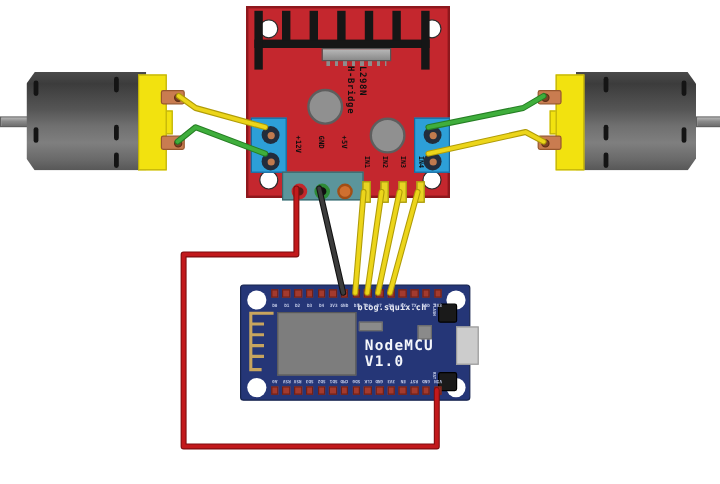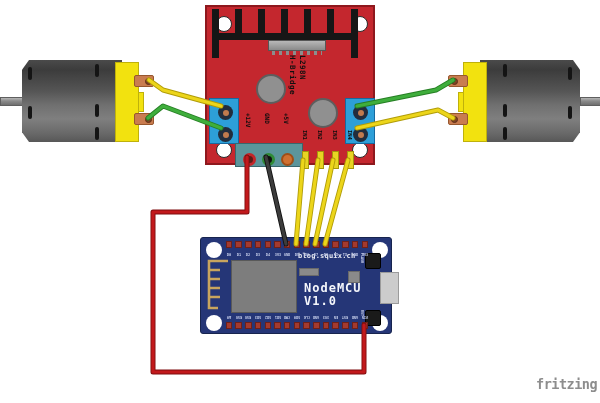--- a/index.html
+++ b/index.html
@@ -266,14 +266,13 @@
     <polyline class="outline" points="303,160 296,244" stroke="#b09c08"></polyline>
     <polyline class="core" points="303,160 296,244" stroke="#ecd51a"></polyline>
     <polyline class="outline" points="318,160 306,244" stroke="#b09c08"></polyline>
     <polyline class="core" points="318,160 306,244" stroke="#ecd51a"></polyline>
     <polyline class="outline" points="333,160 315,244" stroke="#b09c08"></polyline>
     <polyline class="core" points="333,160 315,244" stroke="#ecd51a"></polyline>
     <polyline class="outline" points="348,160 325,244" stroke="#b09c08"></polyline>
     <polyline class="core" points="348,160 325,244" stroke="#ecd51a"></polyline>
   </svg>
 
-  <div class="abs watermark" style="left:536px;top:376px;z-index:60;">fritzing</div>
 </div>
 
 </body></html>

